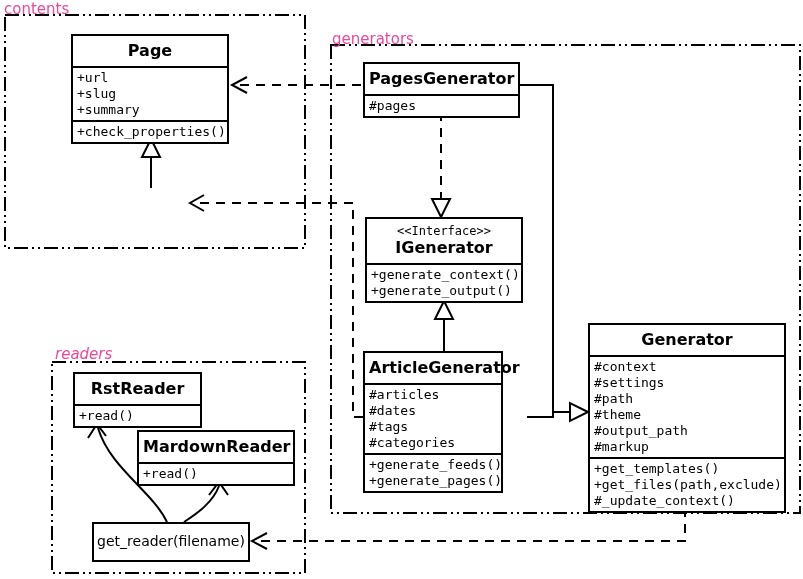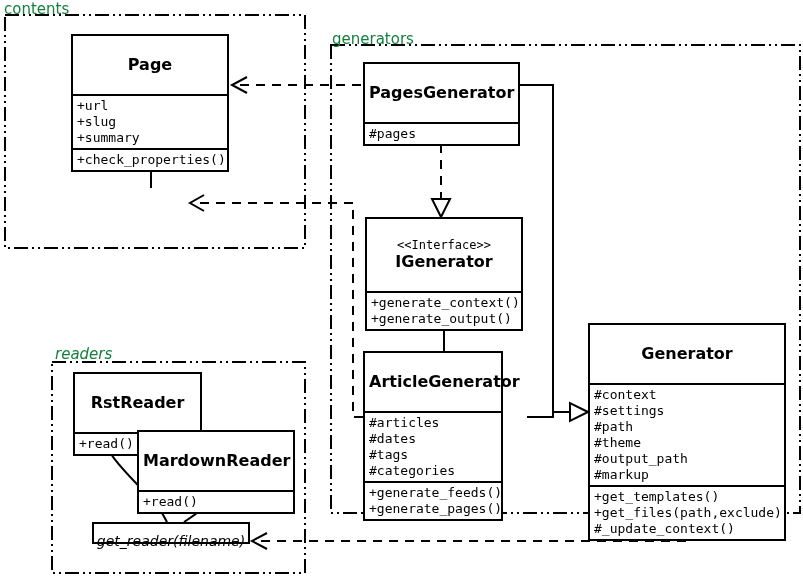--- a/index.html
+++ b/index.html
@@ -10,34 +10,34 @@
     background: #ffffff;
     font-family: "DejaVu Sans", sans-serif;
     color: #000000;
     overflow: hidden;
   }
   svg.wires { position: absolute; left: 0; top: 0; }
 
   .pkg-label {
     position: absolute;
     font: 15px/18px "DejaVu Sans", sans-serif;
-    color: #15803d;
+    color: #ec4899;
     white-space: nowrap;
   }
 
   .uml-class {
     position: absolute;
     box-sizing: border-box;
     background: #ffffff;
     border: 2px solid #000000;
   }
   .uml-title {
     font: bold 16px/20px "DejaVu Sans", sans-serif;
     text-align: center;
-    padding: 19px 4px;
+    padding: 5px 4px;
     white-space: nowrap;
     border-radius: 6px;
   }
   .stereotype {
     font: 12px/14px "DejaVu Sans Mono", monospace;
     font-weight: normal;
     text-align: center;
     white-space: nowrap;
   }
   .uml-sep { border-top: 2px solid #000000; }
@@ -181,15 +181,15 @@
   </div>
 
   <div class="uml-class" style="left:137px; top:430px; width:158px;">
     <div class="uml-title">MardownReader</div>
     <div class="uml-sep"></div>
     <div class="uml-members">
       <div class="line">+read()</div>
     </div>
   </div>
 
-  <div class="plain-box" style="left:92px; top:522px; width:158px; height:22px;font-style:italic;">get_reader(filename)</div>
+  <div class="plain-box" style="left:92px; top:522px; width:158px; height:40px;">get_reader(filename)</div>
 
 </div>
 
 </body></html>

